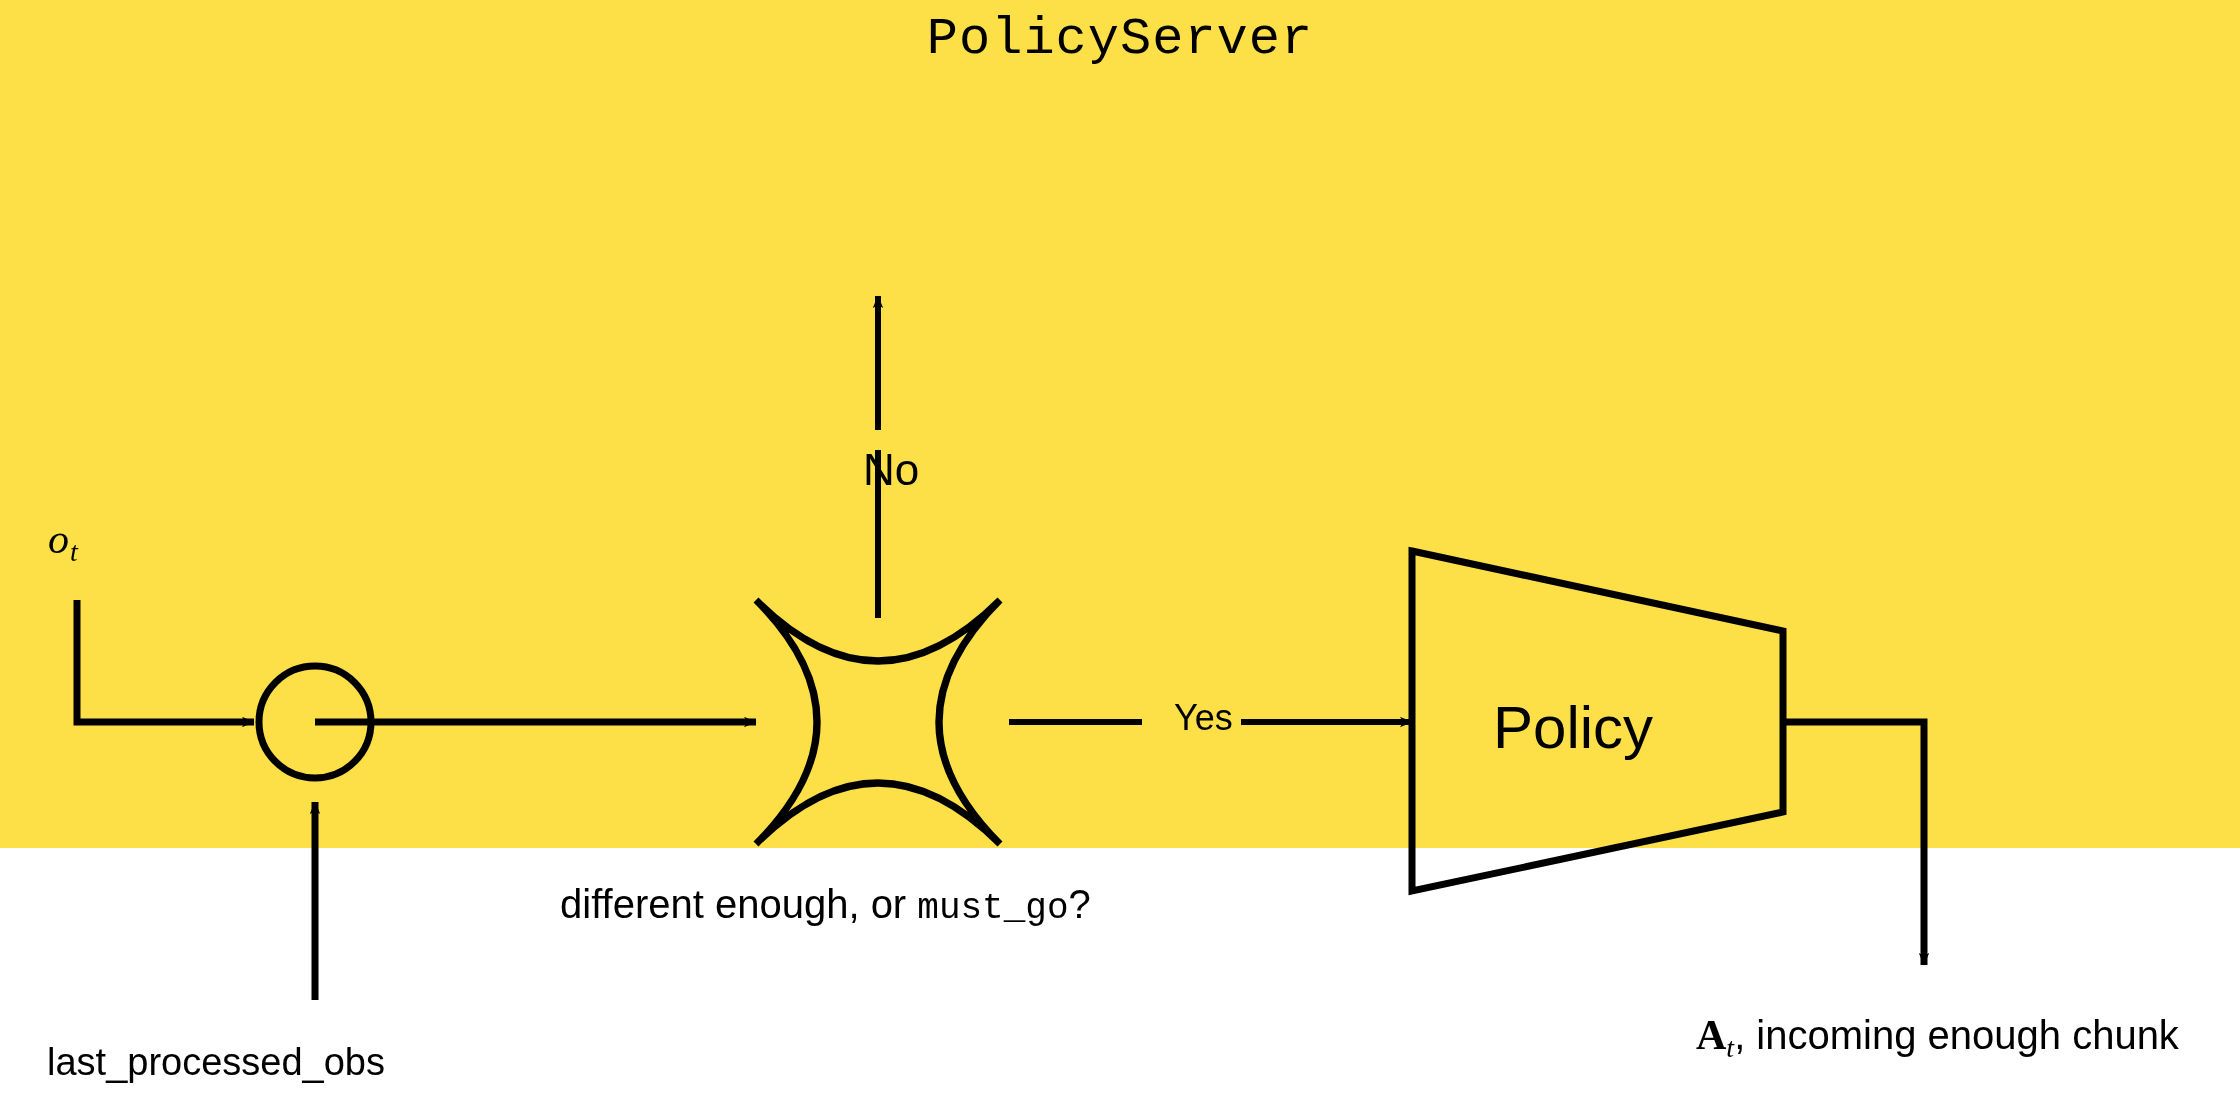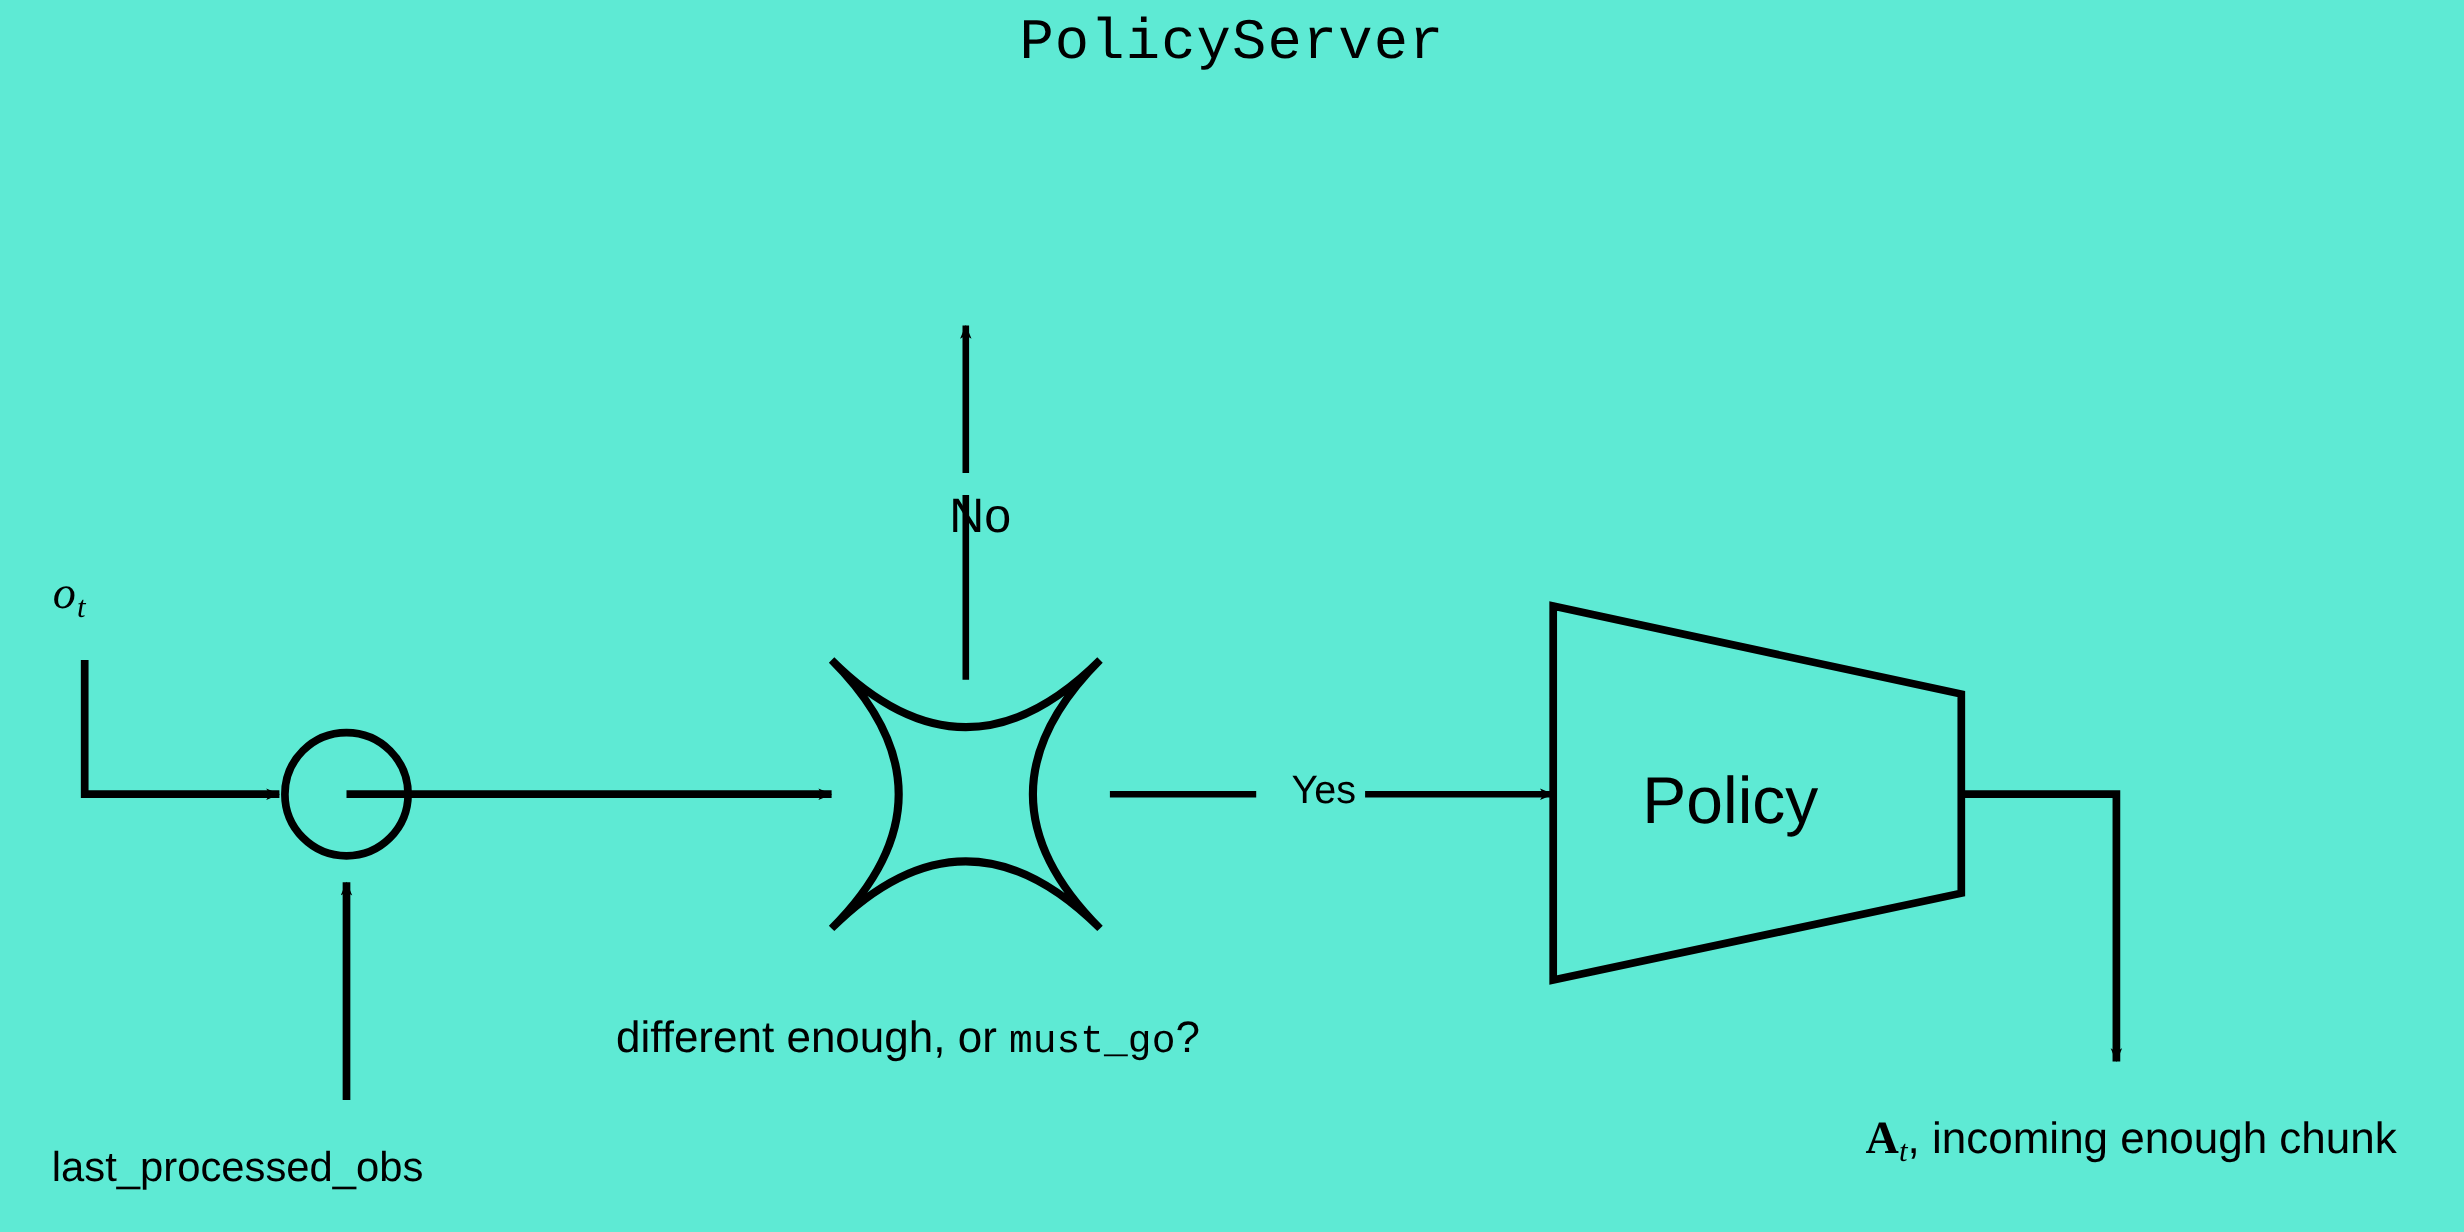--- a/index.html
+++ b/index.html
@@ -11,22 +11,22 @@
   body {
     width: 2240px;
     height: 1120px;
     overflow: hidden;
     font-family: "Liberation Sans", sans-serif;
     color: #000000;
   }
   #canvas {
     position: relative;
     width: 2240px;
-    height: 1120px;
-    background: #5eead4;
+    height: 848px;
+    background: #fde047;
   }
   #diagram-svg {
     position: absolute;
     left: 0;
     top: 0;
     width: 2240px;
     height: 1120px;
   }
   .lbl {
     position: absolute;
@@ -95,21 +95,20 @@
     top: 1043px;
     font-family: Liberation Sans, sans-serif;
     font-size: 38px;
   }
 
   
   #decision-question-label {
     left: 560px;
     top: 884px;
     font-size: 40px;
-    margin-top: 39px;
   }
   #decision-question-label .code {
     font-family: "Liberation Mono", monospace;
     font-size: 36px;
   }
 
   
   #policy-label {
     left: 1493px;
     top: 698px;

